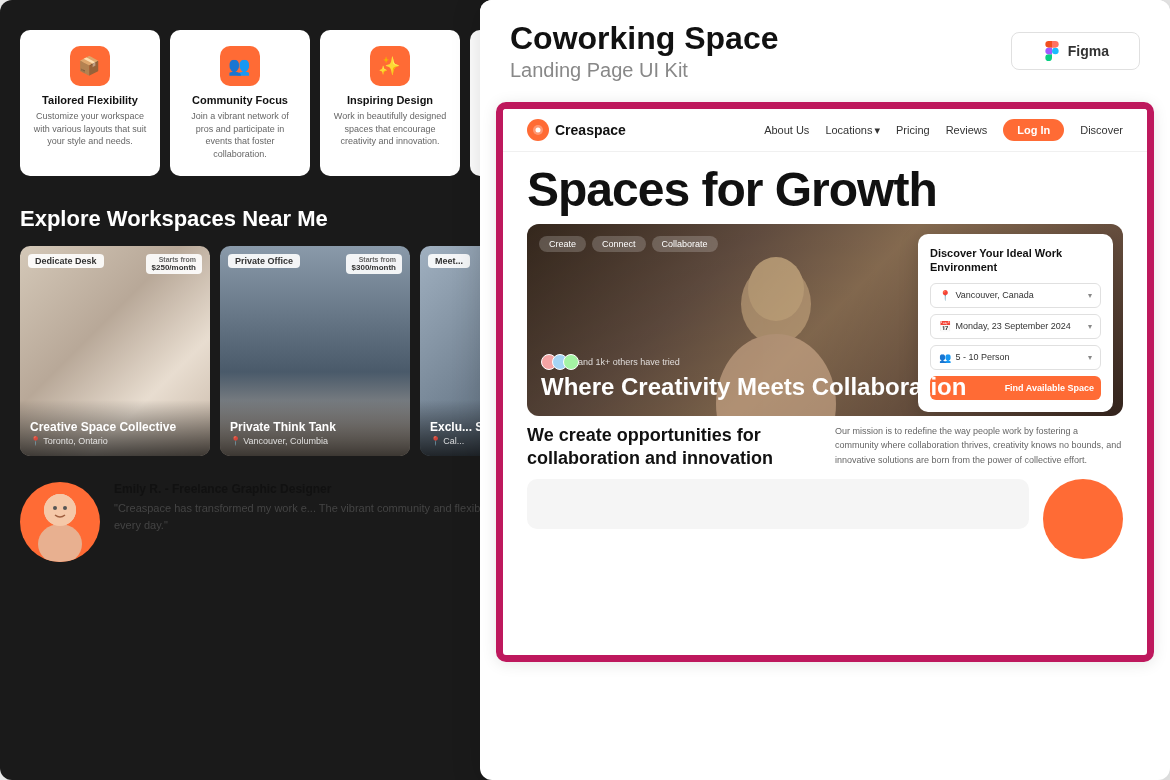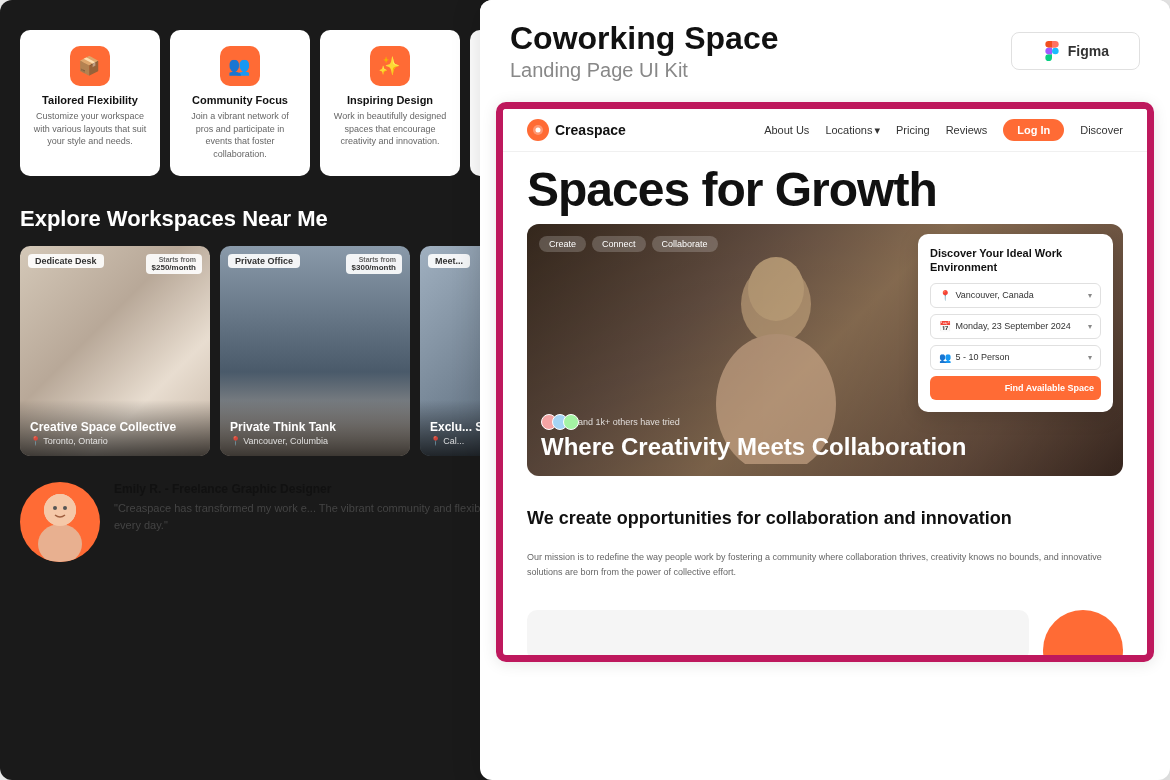--- a/index.html
+++ b/index.html
@@ -297,21 +297,21 @@
       line-height: 1;
       margin-bottom: 10px;
       letter-spacing: -1px;
     }
 
     
     .lp-hero-image-area {
       position: relative;
       border-radius: 12px;
       overflow: hidden;
-      height: 252px;
+      height: 192px;
       background: linear-gradient(135deg, #4a3728 0%, #7a6050 30%, #a08060 50%, #6a5040 80%, #3a2820 100%);
     }
     .hero-img-overlay {
       position: absolute;
       inset: 0;
       background: linear-gradient(to right, rgba(0,0,0,0.3), rgba(0,0,0,0.1));
     }
     .hero-tags {
       position: absolute;
       top: 12px;
@@ -417,25 +417,24 @@
     .hero-avatar:nth-child(3) { background: #a4f4a4; }
     .hero-main-subtitle {
       font-size: 24px;
       font-weight: 800;
       color: white;
       line-height: 1.1;
     }
 
     
     .lp-mission {
-      padding: 31px 24px;
+      padding: 8px 24px;
       display: flex;
       gap: 20px;
       align-items: flex-start;
-      flex-direction: column;
     }
     .mission-title {
       font-size: 18px;
       font-weight: 800;
       color: #111;
       flex: 1;
       line-height: 1.3;
     }
     .mission-desc {
       font-size: 9px;

